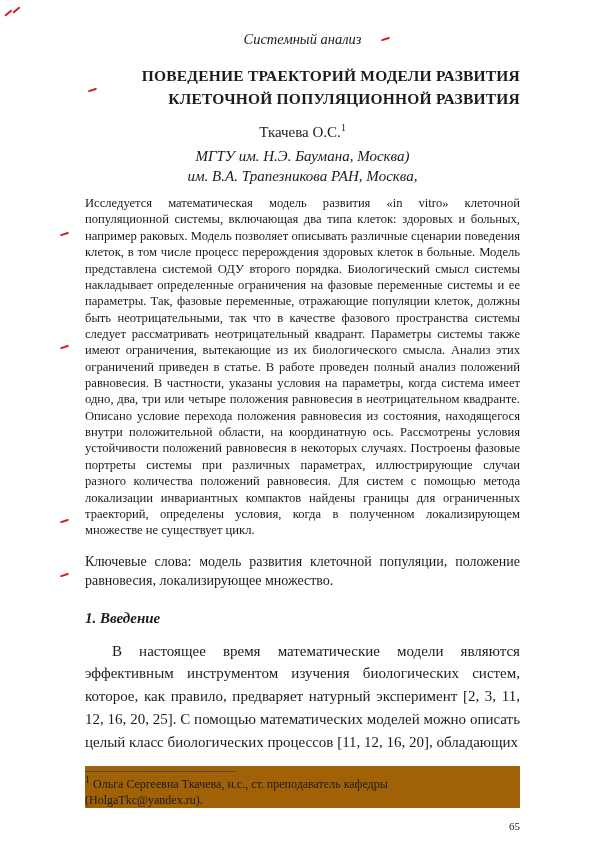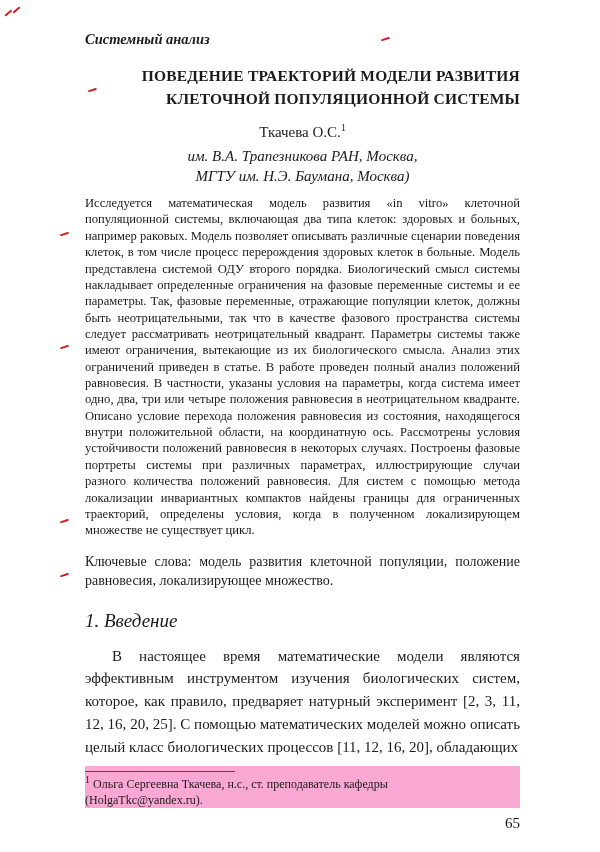--- a/index.html
+++ b/index.html
@@ -9,26 +9,25 @@
     margin:0 auto;
     background:#ffffff;
     box-sizing:border-box;
     padding:30px 80px 0 85px;
     overflow:hidden;
     font-family:"Liberation Serif","DejaVu Serif",serif;
     color:#1b1b1b;
   }
 
   .running-head {
-    text-align:left;
+    text-align:center;
     font-style:italic;
     font-size:14.5px;
     line-height:19px;
     margin-bottom:16px;
-    font-weight:bold;
   }
 
   .title {
     margin:14px 0 0;
     text-align:right;
     font-size:15.5px;
     font-weight:bold;
     line-height:1.48;
     letter-spacing:0.2px;
   }
@@ -59,53 +58,53 @@
 
   .keywords {
     font-size:14px;
     line-height:1.36;
     text-align:justify;
     margin:13px 0 0;
     font-family:Liberation Serif, serif;
   }
 
   .section-heading {
-    font-size:19px;
+    font-size:15px;
     font-style:italic;
-    font-weight:normal;
+    font-weight:bold;
     margin:20px 0 9px;
   }
 
   .body-paragraph {
     font-size:15px;
     line-height:1.52;
     text-align:justify;
     text-indent:27px;
     margin:13px 0 0;
   }
 
   .footnote-block {
     position:absolute;
     left:85px; right:80px; bottom:44px;
-    background:#f9a8d4;
+    background:#a16207;
     font-size:12px;
     line-height:1.35;
     padding-top:5px;
   }
   .footnote-rule {
     width:150px;
     border-top:1px solid #4a4a4a;
     margin-bottom:4px;
   }
   .footnote-email { }
 
   .page-number {
     position:absolute;
     right:80px; bottom:20px;
-    font-size:15px;
+    font-size:11px;
   }
 
   .proof-mark {
     position:absolute;
     width:9px; height:2.3px;
     background:var(--proof-mark,#d22020);
     border-radius:1.2px;
   }
 </style>
 </head>
@@ -121,30 +120,30 @@
   <i class="proof-mark" style="left:60px; top:346px;transform:rotate(-18deg)"></i>
   <i class="proof-mark" style="left:60px; top:520px;transform:rotate(-18deg)"></i>
   <i class="proof-mark" style="left:60px; top:574px;transform:rotate(-18deg)"></i>
 
   <div class="running-head">
     <span>Системный анализ</span>
   </div>
 
   <h1 class="title">
     <span class="title-line">ПОВЕДЕНИЕ ТРАЕКТОРИЙ МОДЕЛИ РАЗВИТИЯ</span>
-    <span class="title-line">КЛЕТОЧНОЙ ПОПУЛЯЦИОННОЙ СИСТЕМЫ</span>
+    <span class="title-line">КЛЕТОЧНОЙ ПОПУЛЯЦИОННОЙ РАЗВИТИЯ</span>
   </h1>
 
   <div class="author-line">
     <span>Ткачева О.С.</span><sup>1</sup>
   </div>
 
   <div class="affiliation">
+    <div>МГТУ им. Н.Э. Баумана, Москва)</div>
     <div>им. В.А. Трапезникова РАН, Москва,</div>
-    <div>МГТУ им. Н.Э. Баумана, Москва)</div>
   </div>
 
   <p class="abstract">Исследуется математическая модель развития «in vitro» клеточной популяционной системы, включающая два типа клеток: здоровых и больных, например раковых. Модель позволяет описывать различные сценарии поведения клеток, в том числе процесс перерождения здоровых клеток в больные. Модель представлена системой ОДУ второго порядка. Биологический смысл системы накладывает определенные ограничения на фазовые переменные системы и ее параметры. Так, фазовые переменные, отражающие популяции клеток, должны быть неотрицательными, так что в качестве фазового пространства системы следует рассматривать неотрицательный квадрант. Параметры системы также имеют ограничения, вытекающие из их биологического смысла. Анализ этих ограничений приведен в статье. В работе проведен полный анализ положений равновесия. В частности, указаны условия на параметры, когда система имеет одно, два, три или четыре положения равновесия в неотрицательном квадранте. Описано условие перехода положения равновесия из состояния, находящегося внутри положительной области, на координатную ось. Рассмотрены условия устойчивости положений равновесия в некоторых случаях. Построены фазовые портреты системы при различных параметрах, иллюстрирующие случаи разного количества положений равновесия. Для систем с помощью метода локализации инвариантных компактов найдены границы для ограниченных траекторий, определены условия, когда в полученном локализирующем множестве не существует цикл.</p>
 
   <p class="keywords">Ключевые слова: модель развития клеточной популяции, положение равновесия, локализирующее множество.</p>
 
   <h2 class="section-heading">1. Введение</h2>
 
   <p class="body-paragraph">В настоящее время математические модели являются эффективным инструментом изучения биологических систем, которое, как правило, предваряет натурный эксперимент [2, 3, 11, 12, 16, 20, 25]. С помощью математических моделей можно описать целый класс биологических процессов [11, 12, 16, 20], обладающих</p>
 

